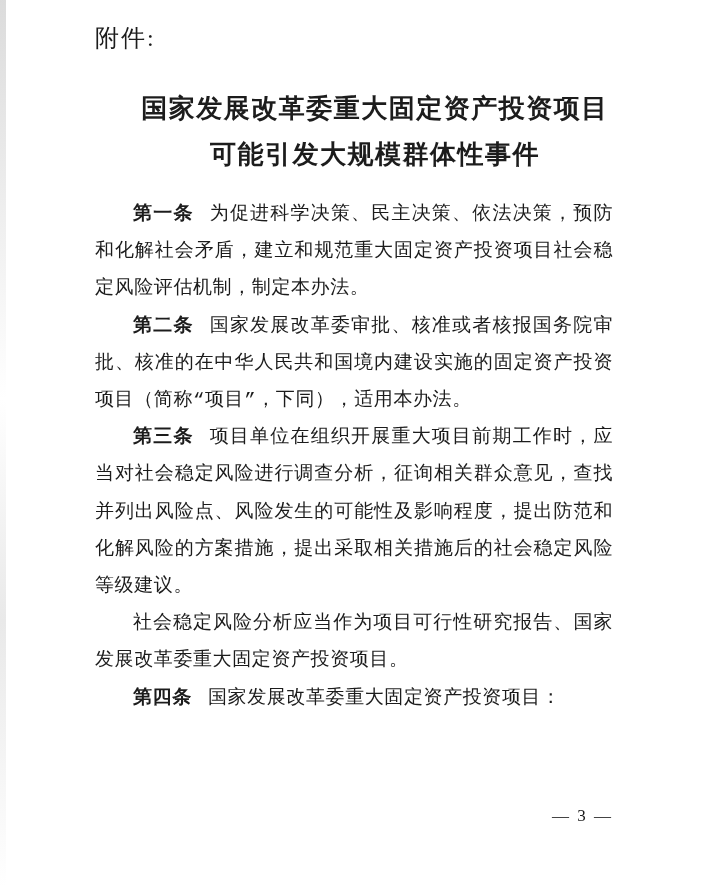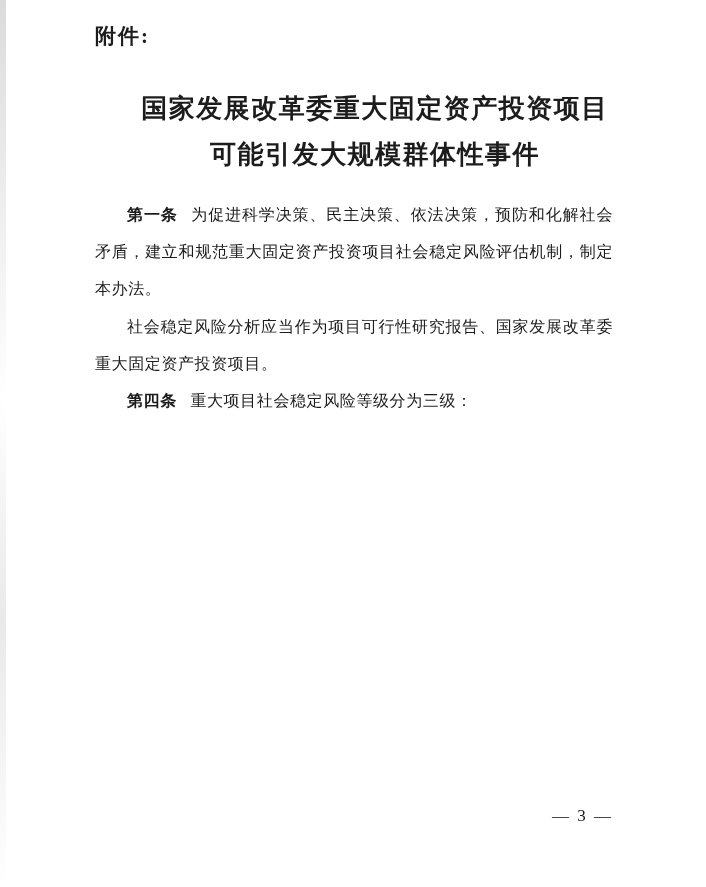--- a/index.html
+++ b/index.html
@@ -21,46 +21,47 @@
       rgba(190,190,190,0.55) 0%,
       rgba(210,210,210,0.35) 25%,
       rgba(255,255,255,0) 45%,
       rgba(200,200,200,0.4) 70%,
       rgba(255,255,255,0) 100%);
   }
   .attachment {
     position: absolute;
     top: 22px;
     left: 95px;
-    font-size: 21px;
-    font-weight: bold;
+    font-size: 24px;
+    font-weight: normal;
     letter-spacing: 2px;
   }
   .title {
     position: absolute;
     top: 86px;
     left: 0;
     width: 100%;
     text-align: center;
     font-size: 26px;
     font-weight: bold;
     line-height: 46px;
     letter-spacing: 1.5px;
     padding-left: 44px;
   }
   .title-line { display: block; }
   .doc-body {
     position: absolute;
     top: 196px;
     left: 95px;
     width: 518px;
-    font-size: 16px;
+    font-size: 19px;
     line-height: 37.2px;
     letter-spacing: 0.6px;
     text-align: justify;
+    font-family: Liberation Mono, monospace;
   }
   .para {
     text-indent: 2em;
     margin: 0;
   }
   .lead:not(:empty) {
     font-weight: bold;
     margin-right: 0.85em;
   }
   .footer {
@@ -82,19 +83,21 @@
 
   <div class="attachment">附件:</div>
 
   <div class="title">
     <span class="title-line">国家发展改革委重大固定资产投资项目</span>
     <span class="title-line">可能引发大规模群体性事件</span>
   </div>
 
   <div class="doc-body">
     <p class="para"><span class="lead">第一条</span><span>为促进科学决策、民主决策、依法决策，预防和化解社会矛盾，建立和规范重大固定资产投资项目社会稳定风险评估机制，制定本办法。</span></p>
+    <p class="para"><span class="lead">第二条</span><span>国家发展改革委审批、核准或者核报国务院审批、核准的在中华人民共和国境内建设实施的固定资产投资项目（简称“项目”，下同），适用本办法。</span></p>
+    <p class="para"><span class="lead">第三条</span><span>项目单位在组织开展重大项目前期工作时，应当对社会稳定风险进行调查分析，征询相关群众意见，查找并列出风险点、风险发生的可能性及影响程度，提出防范和化解风险的方案措施，提出采取相关措施后的社会稳定风险等级建议。</span></p>
     <p class="para"><span class="lead"></span><span>社会稳定风险分析应当作为项目可行性研究报告、国家发展改革委重大固定资产投资项目。</span></p>
-    <p class="para"><span class="lead">第四条</span><span>重大项目社会稳定风险等级分为三级：</span></p>
+    <p class="para"><span class="lead">第四条</span><span>国家发展改革委重大固定资产投资项目：</span></p>
   </div>
 
   <div class="footer">— 3 —</div>
 
 </div>
 
 </body></html>

